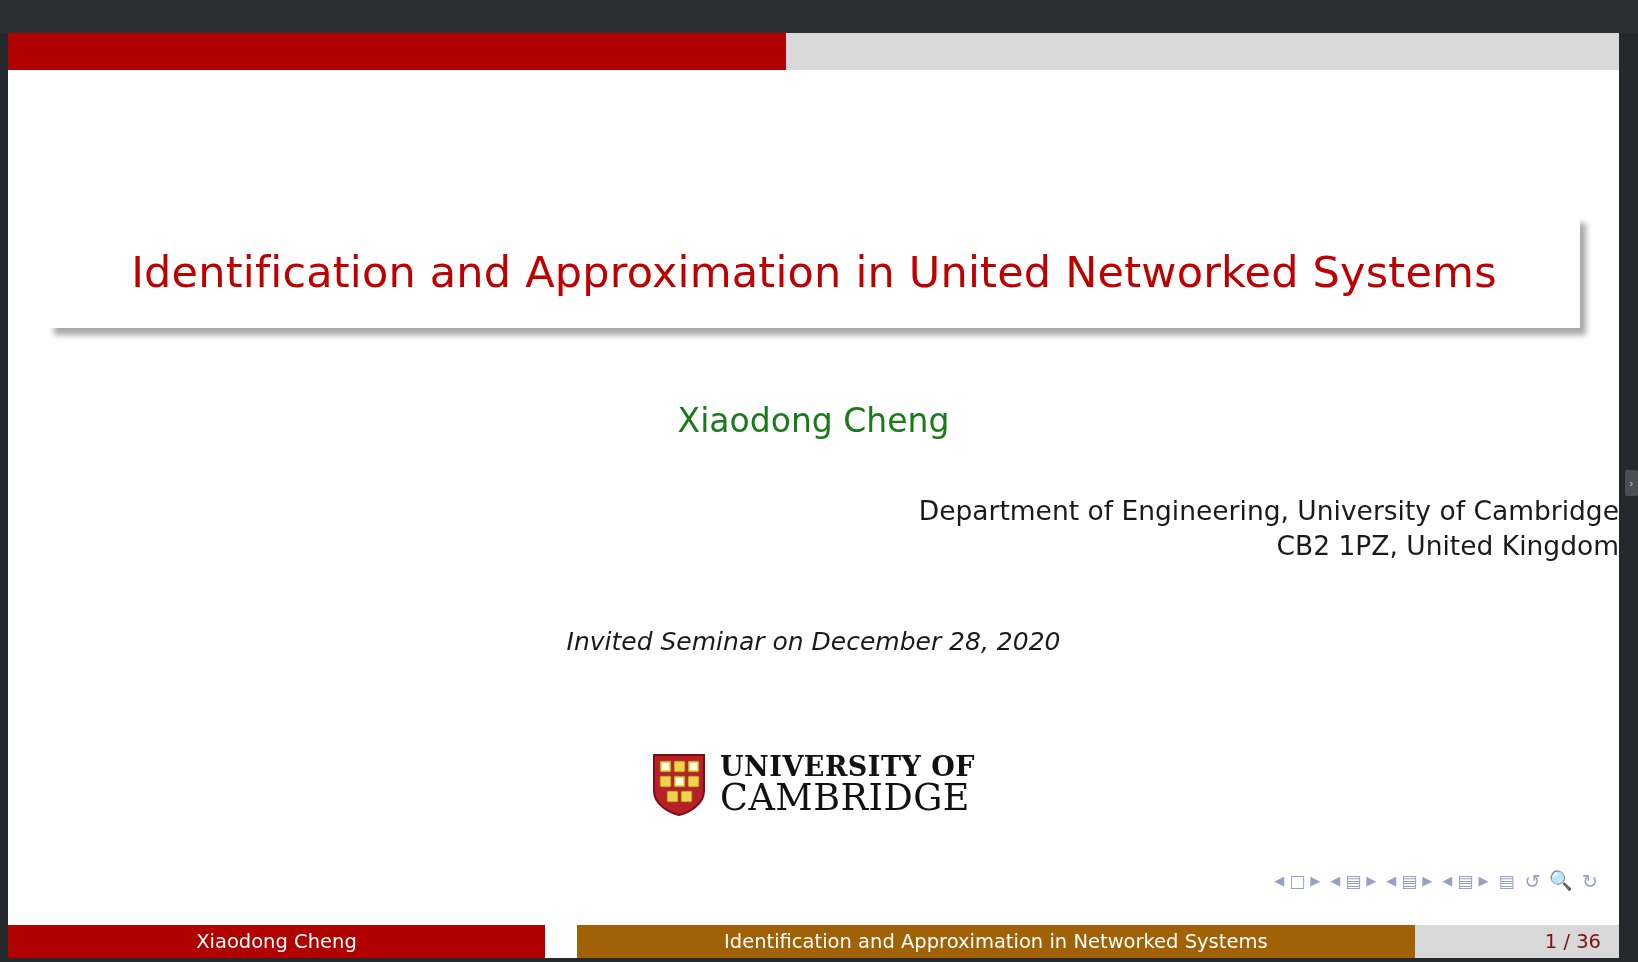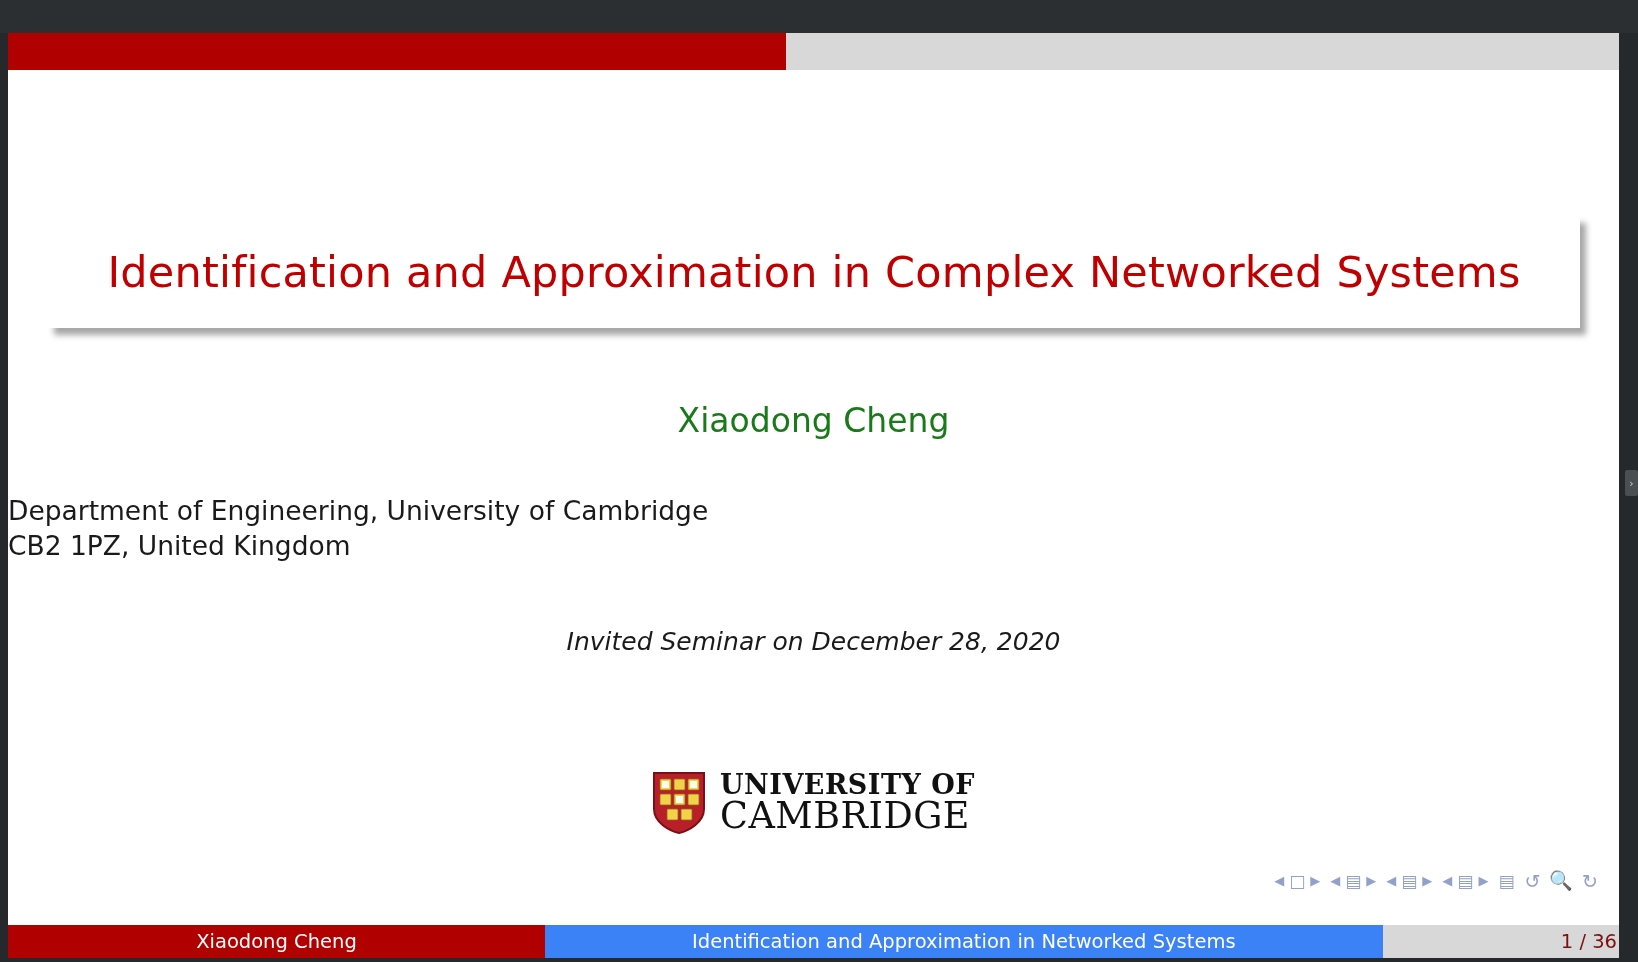--- a/index.html
+++ b/index.html
@@ -100,42 +100,42 @@
     width: 1611px;
     text-align: center;
     color: #1a7a1a;
     font-size: 33px;
   }
 
   .affiliation {
     position: absolute;
     left: 0; top: 460px;
     width: 1611px;
-    text-align: left;
+    text-align: right;
     color: #1a1a1a;
     font-size: 26.5px;
     line-height: 35px;
   }
 
   .event {
     position: absolute;
     left: 0; top: 588px;
     width: 1611px;
     text-align: center;
     color: #1a1a1a;
     font-size: 25px;
     font-style: italic;
     margin-top: 6px;
   }
 
   
   .logo-wrap {
     position: absolute;
     left: 0;
-    top: 738px;
+    top: 720px;
     width: 1611px;
     display: flex;
     align-items: center;
     justify-content: center;
     gap: 14px;
   }
   .crest {
     width: 54px;
     height: 64px;
     position: relative;
@@ -191,33 +191,34 @@
   }
   .foot-author {
     width: 33.33%;
     background: #b00000;
     display: flex;
     align-items: center;
     justify-content: center;
   }
   .foot-title {
     width: 52%;
-    background: #3b82f6;
-    display: flex;
-    align-items: center;
-    justify-content: center;
+    background: #a16207;
+    display: flex;
+    align-items: center;
+    justify-content: center;
+    margin-left: 32px;
   }
   .foot-page {
     flex: 1;
     background: #d8d8d8;
     color: #7a1010;
     display: flex;
     align-items: center;
     justify-content: flex-end;
-    padding-right: 2px;
+    padding-right: 18px;
   }
 
   
   .scroll-nub {
     position: absolute;
     right: 0;
     top: 470px;
     width: 13px;
     height: 26px;
     background: #4b4f52;
@@ -241,21 +242,21 @@
 
   <div class="scroll-nub">›</div>
 
   <div class="slide">
 
     <div class="headbar">
       <div class="headbar-red"></div>
     </div>
 
     <div class="title-block">
-      <div class="title-text">Identification and Approximation in Complex Networked Systems</div>
+      <div class="title-text">Identification and Approximation in United Networked Systems</div>
     </div>
 
     <div class="author">Xiaodong Cheng</div>
 
     <div class="affiliation">
       <div>Department of Engineering, University of Cambridge</div>
       <div>CB2 1PZ, United Kingdom</div>
     </div>
 
     <div class="event">Invited Seminar on December 28, 2020</div>

